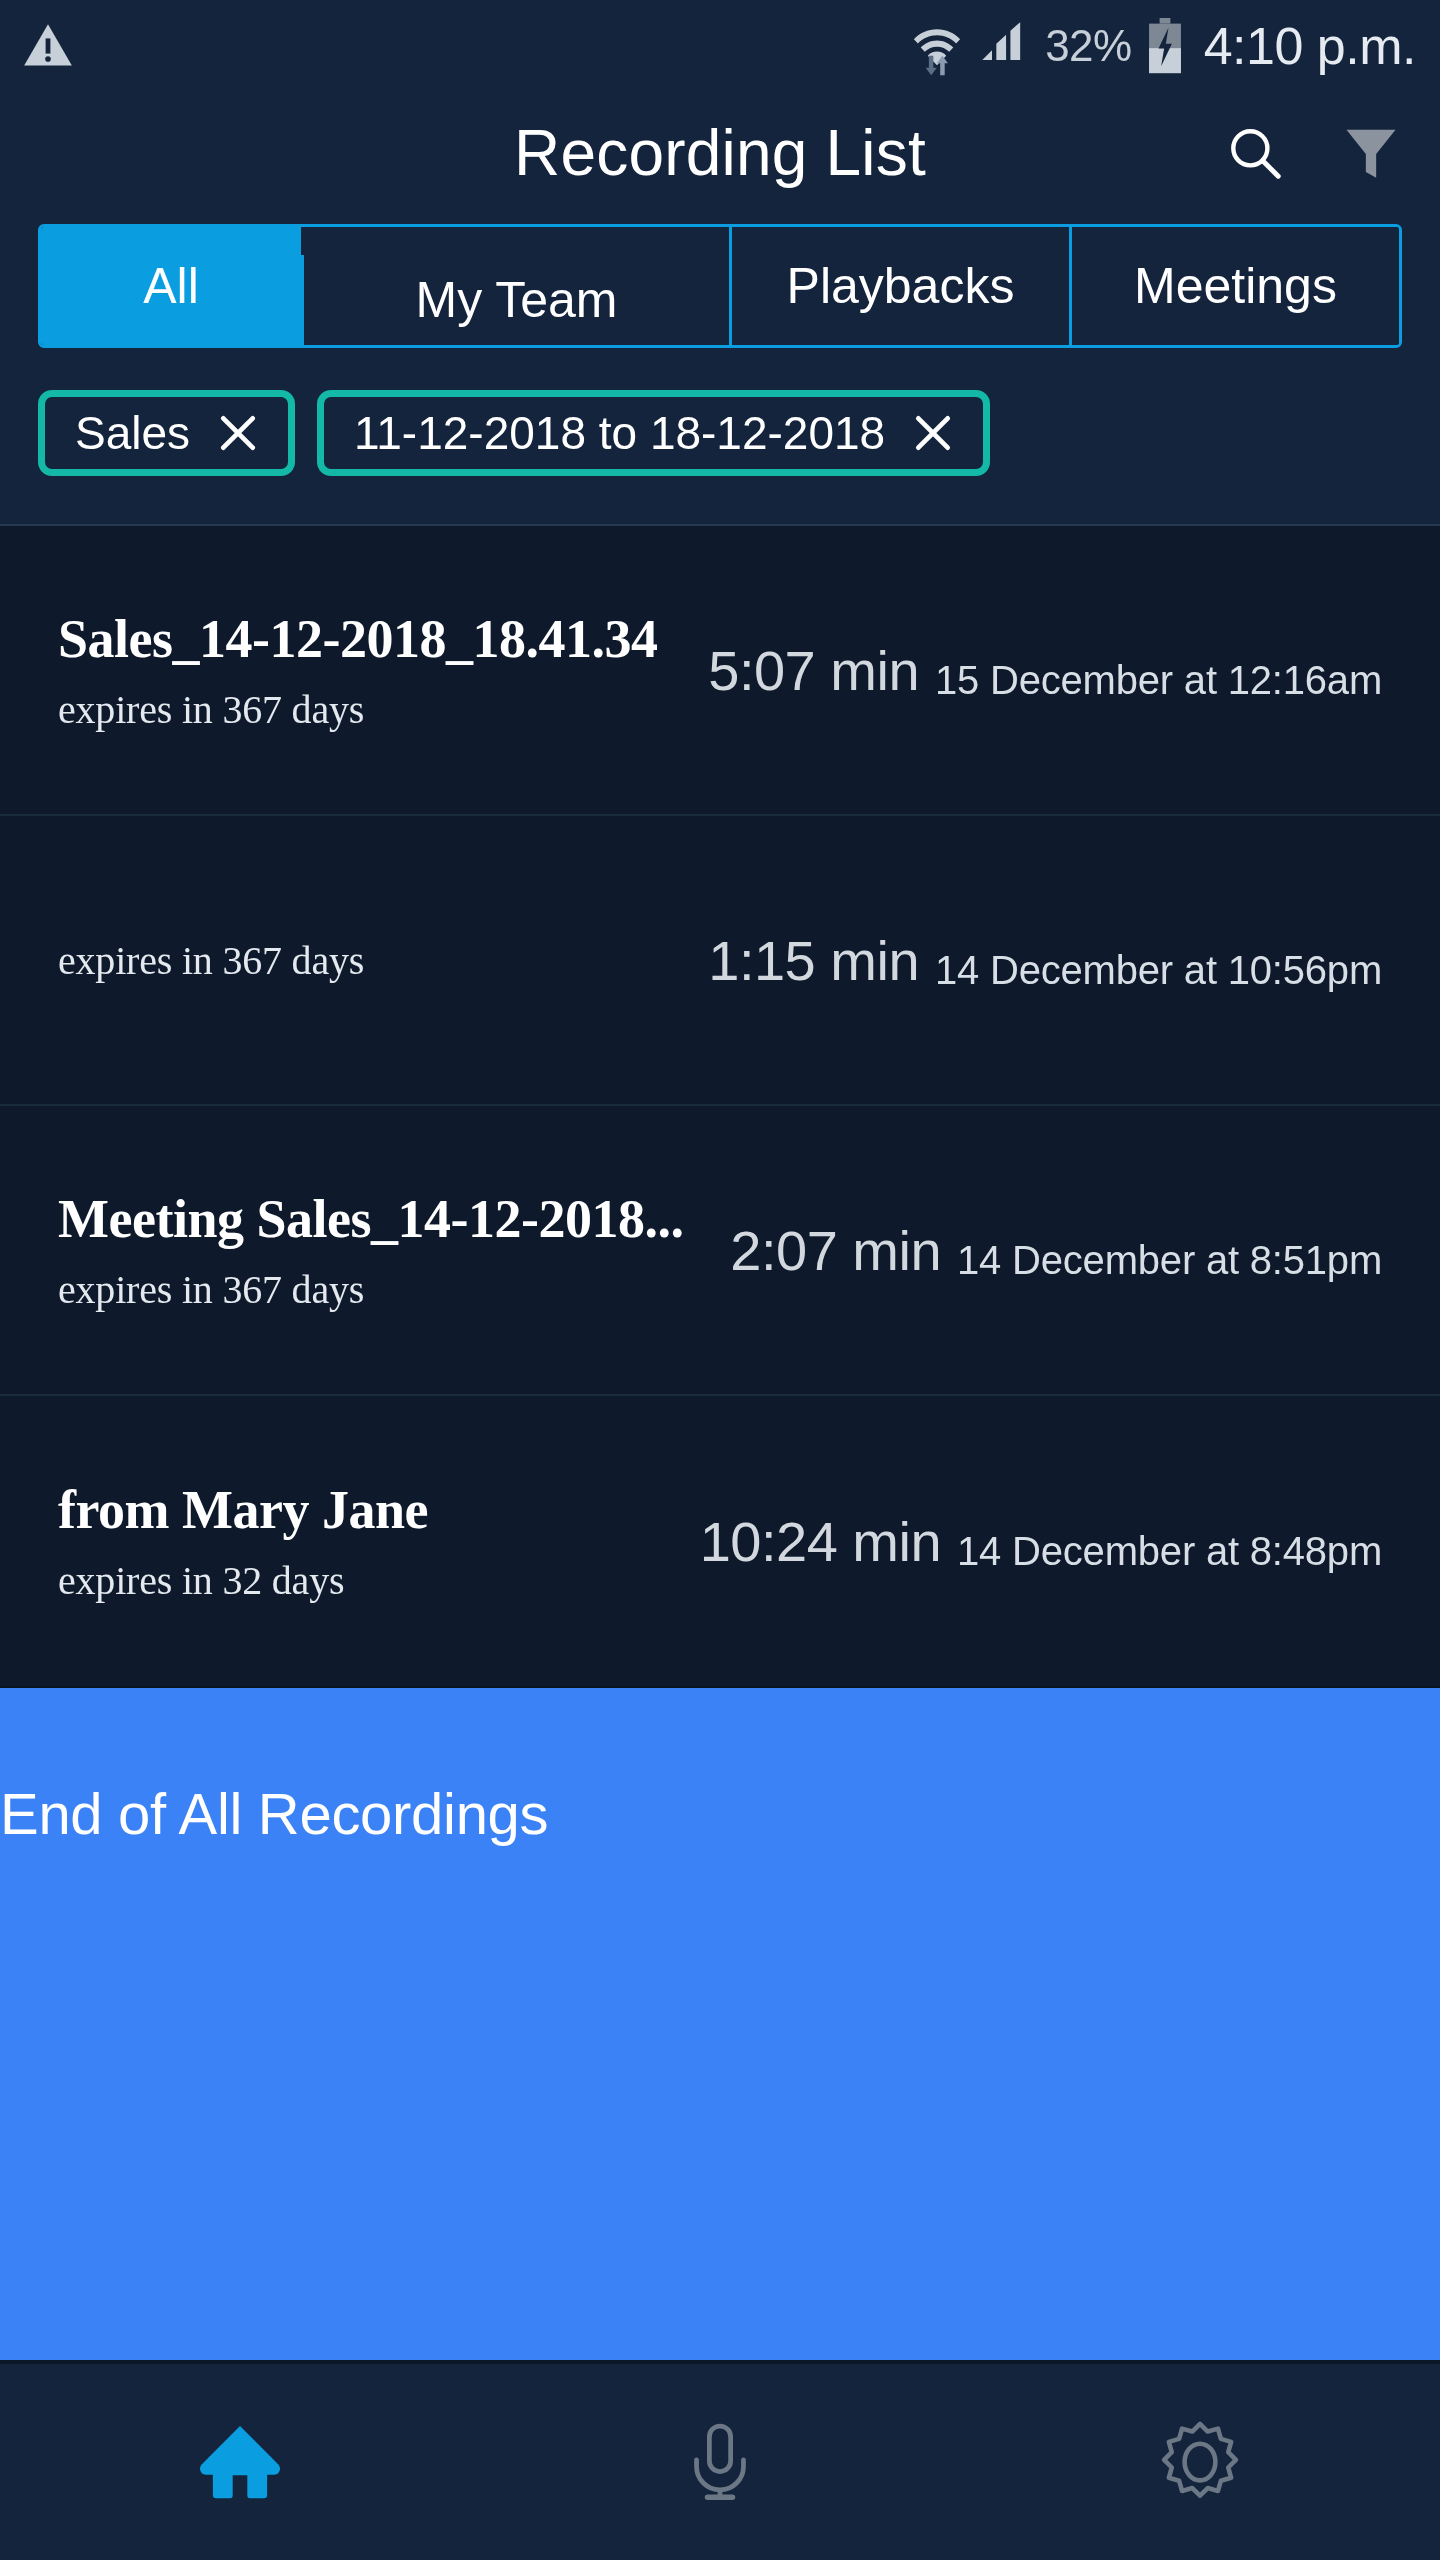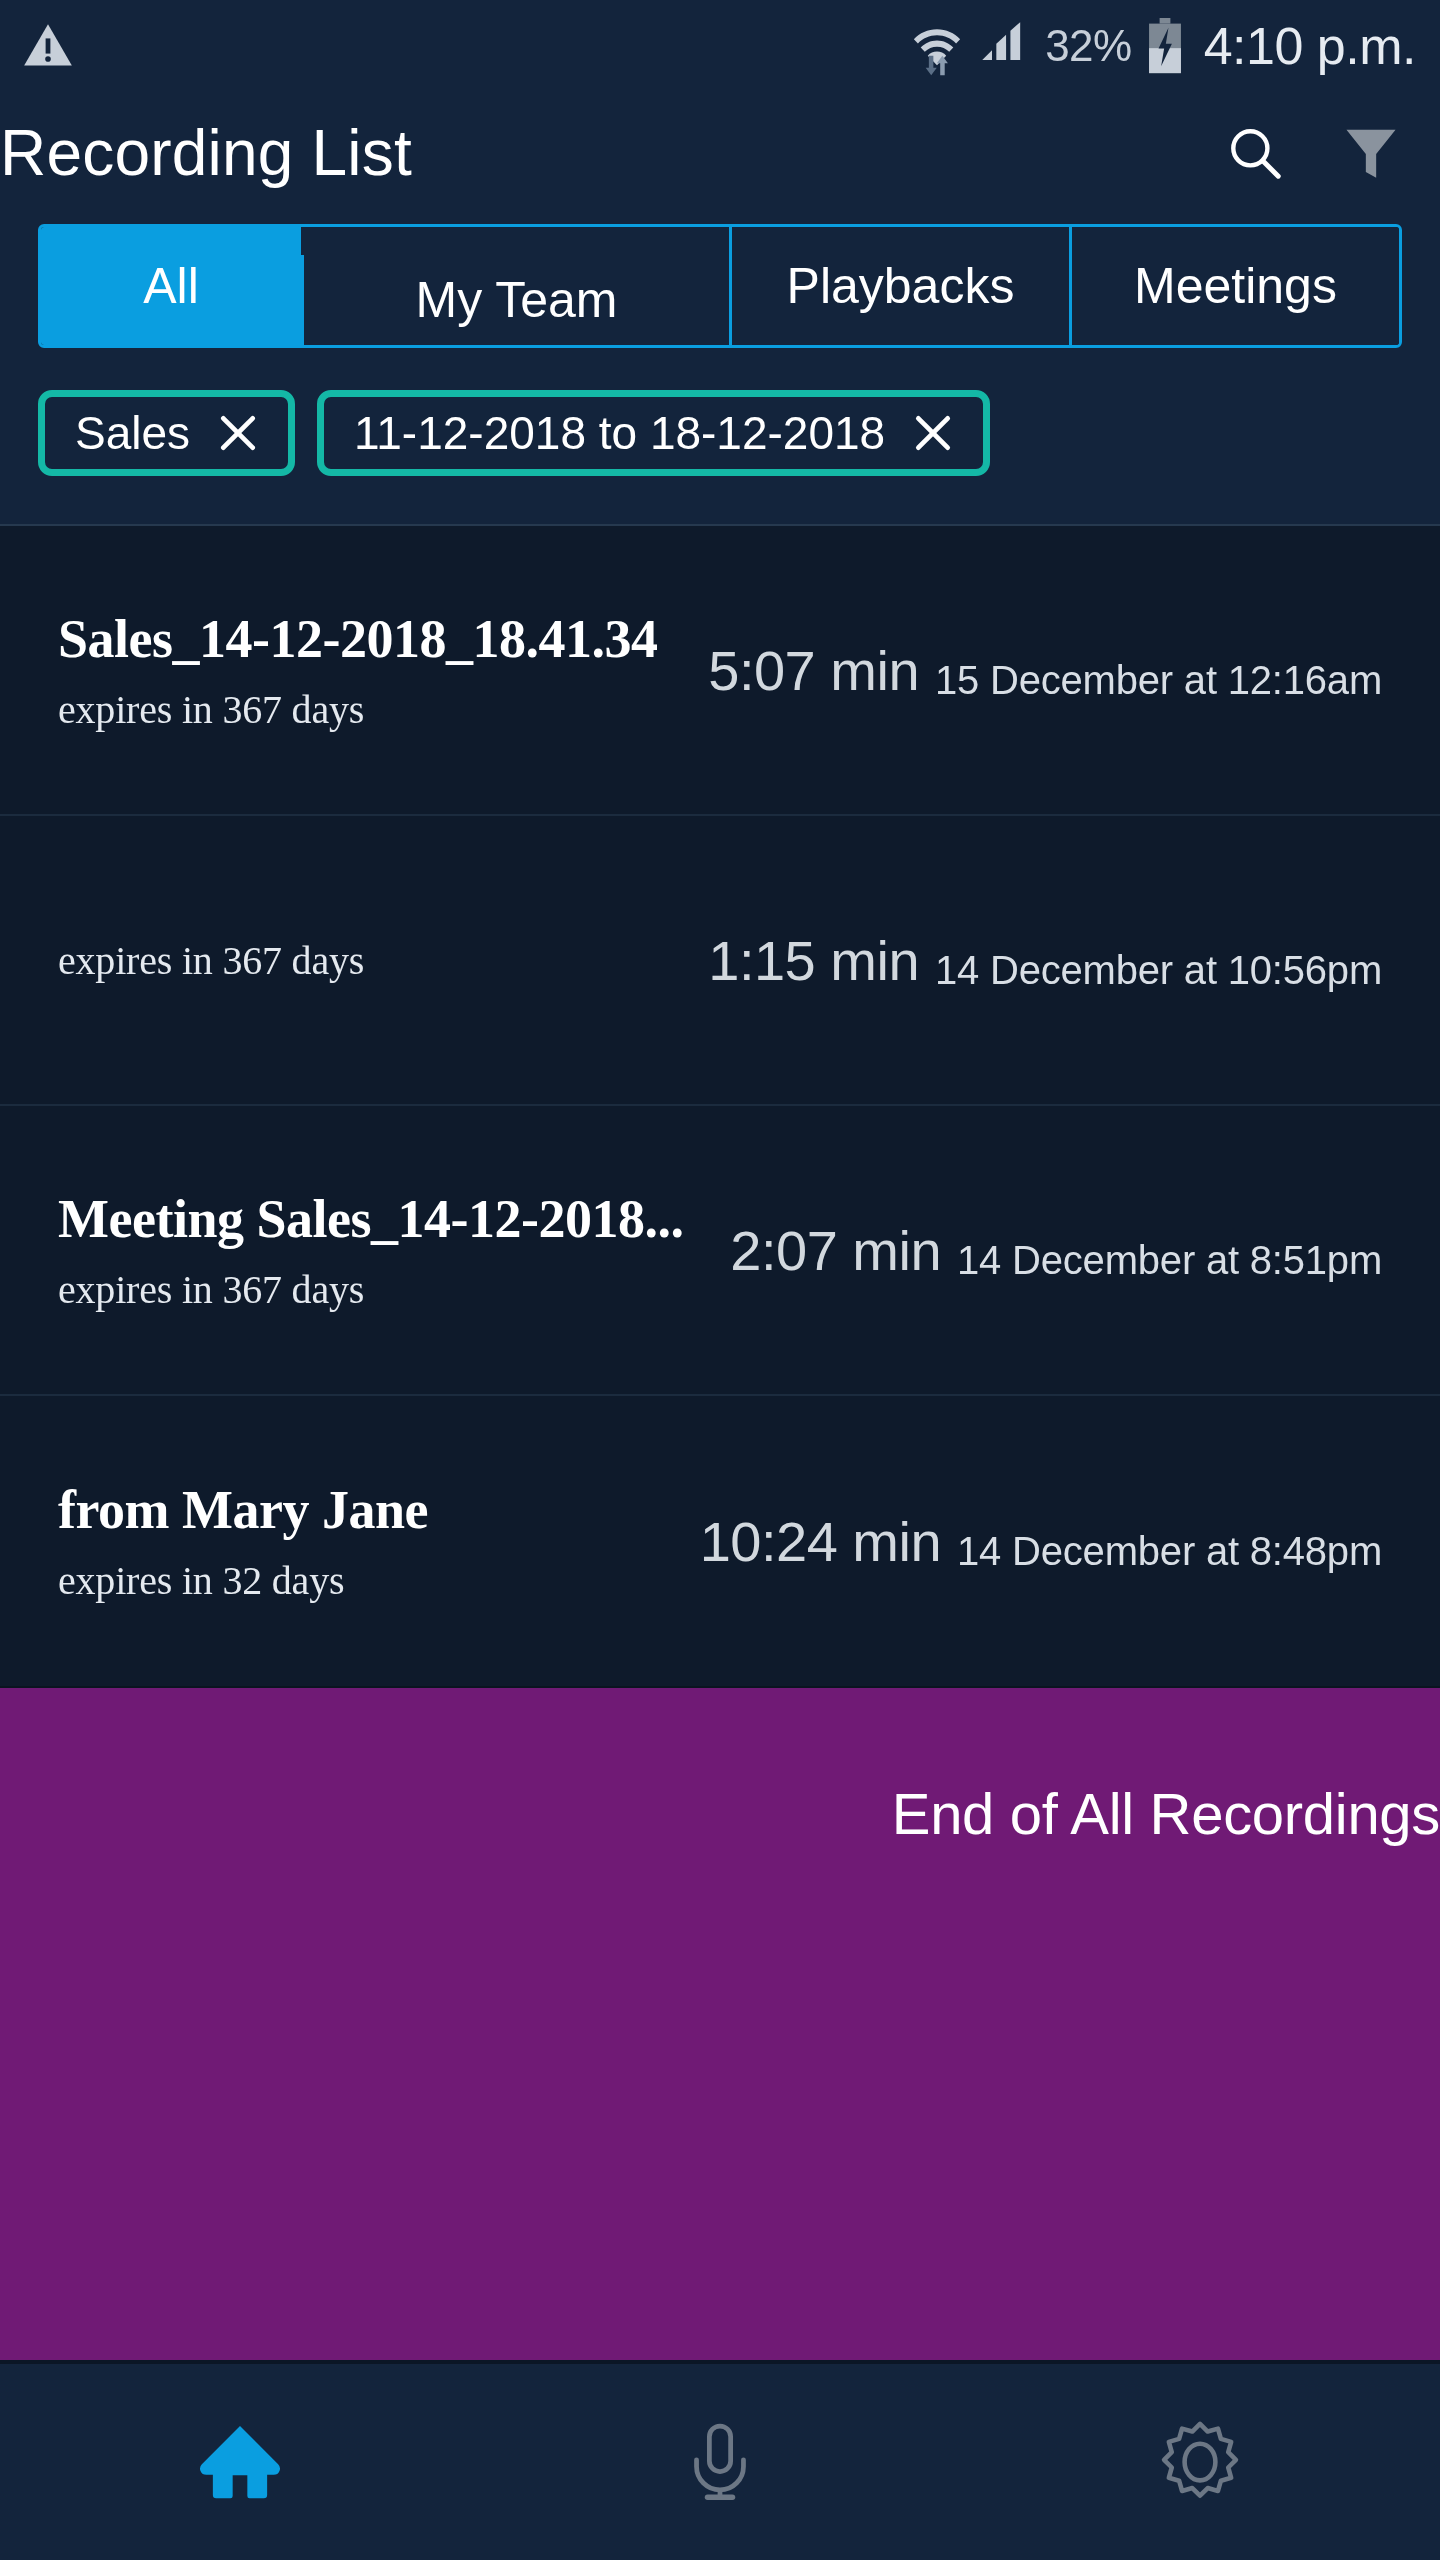--- a/index.html
+++ b/index.html
@@ -62,21 +62,21 @@
     flex: 0 0 122px;
     display: flex;
     align-items: center;
     position: relative;
     background: #13243c;
     padding: 0 30px;
   }
   .app-title {
     position: absolute;
     left: 0; right: 0;
-    text-align: left;
+    text-align: center;
     font-size: 64px;
     color: #ffffff;
     font-weight: 400;
     letter-spacing: 0.2px;
     line-height: 122px;
     pointer-events: none;
   }
   .header-actions {
     margin-left: auto;
     display: flex;
@@ -213,24 +213,24 @@
     font-size: 40px;
     color: #d8dee5;
     font-weight: 400;
     letter-spacing: -0.2px;
     white-space: nowrap;
   }
 
   
   .end-area {
     flex: 1 1 auto;
-    background: #701a75;
+    background: #3b82f6;
     display: flex;
     flex-direction: column;
-    align-items: flex-end;
+    align-items: flex-start;
     border-top: 2px solid #0a1420;
   }
   .end-text {
     margin-top: 92px;
     font-size: 58px;
     color: #ffffff;
     font-weight: 400;
     letter-spacing: -0.3px;
   }
 

